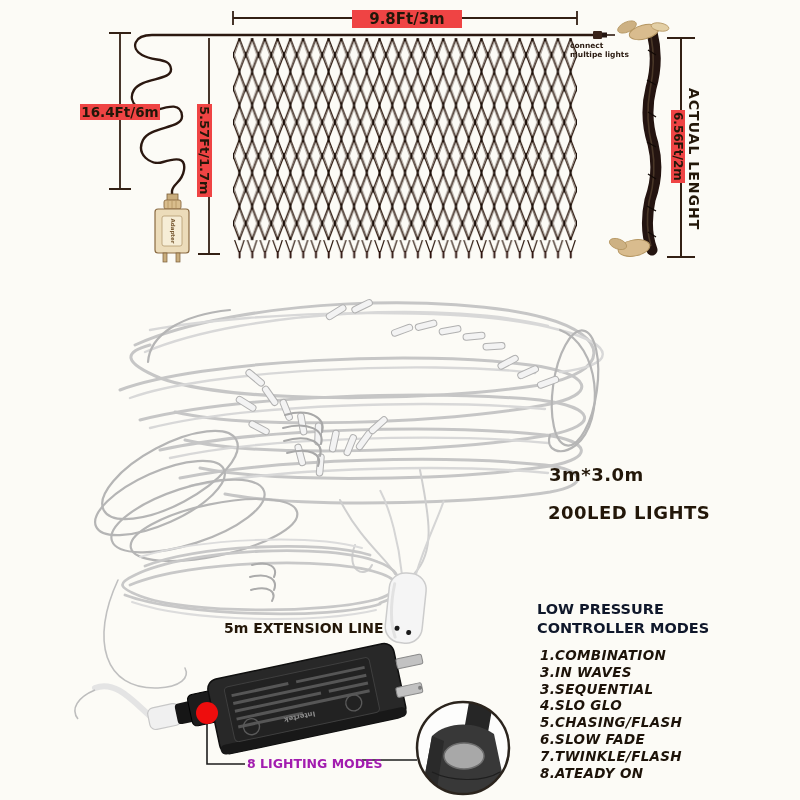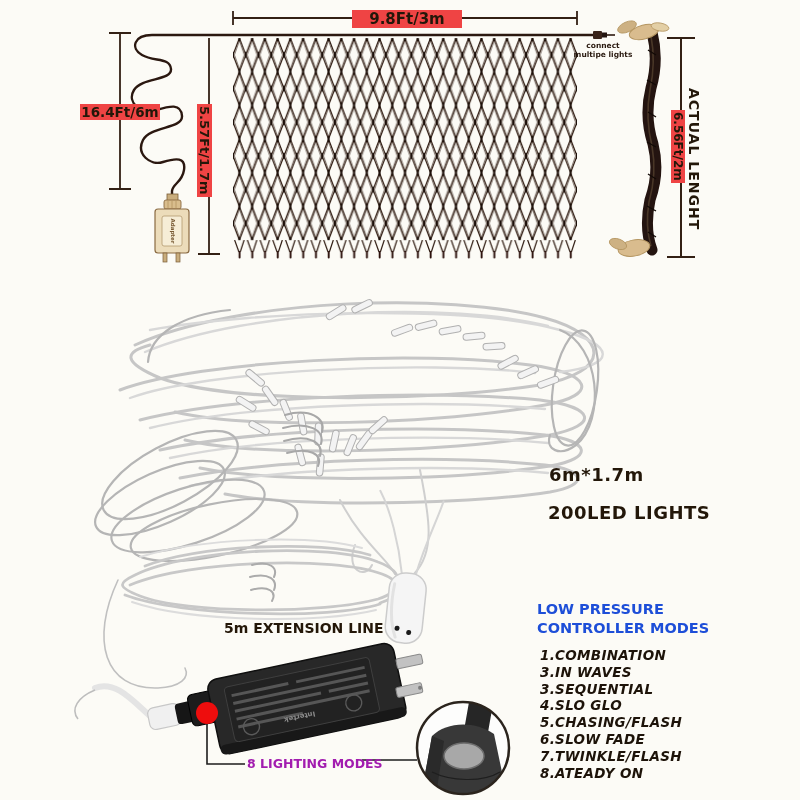--- a/index.html
+++ b/index.html
@@ -5,28 +5,28 @@
   html,body{margin:0;padding:0;}
   body{width:800px;height:800px;position:relative;background:#fcfbf6;
        font-family:"DejaVu Sans","Liberation Sans",sans-serif;overflow:hidden;}
   .stage{position:absolute;inset:0;width:800px;height:800px;}
   .lbl{position:absolute;font-weight:bold;color:#231709;white-space:nowrap;}
   .bg{background:#ef4444;}
   .vert{writing-mode:vertical-rl;}
   .dim-w{left:352px;top:10px;width:106px;text-align:center;font-size:15px;padding:0 2px;}
   .dim-lead{left:80px;top:104px;width:80px;text-align:center;font-size:13.5px;}
   .dim-h{left:197px;top:104px;font-size:13px;padding:2px 0;}
-  .note-connect{left:570px;top:42px;width:66px;text-align:center;font-size:7.5px;line-height:8.5px;font-weight:bold;color:#2a1a10;position:absolute;}
+  .note-connect{left:570px;top:42px;width:66px;font-size:7.5px;line-height:8.5px;font-weight:bold;color:#2a1a10;position:absolute;}
   .actual-lbl{left:686px;top:88px;font-size:14px;letter-spacing:1px;}
   .actual-val{left:671px;top:110px;font-size:12px;padding:2px 0;}
   .size-lbl{left:549px;top:464px;font-size:18px;letter-spacing:.5px;}
   .led-lbl{left:548px;top:502px;font-size:18px;letter-spacing:.5px;}
   .ext-lbl{left:207px;top:620px;font-size:14px;color:#241708;margin-left:17px;}
   .modes-btn-lbl{left:247px;top:756px;font-size:12.5px;color:#a21caf;}
-  .ctrl-title{left:537px;top:600px;font-size:14.5px;line-height:18.5px;color:#1d4ed8;position:absolute;font-weight:bold;}
+  .ctrl-title{left:537px;top:600px;font-size:14.5px;line-height:18.5px;color:#0f172a;position:absolute;font-weight:bold;}
   .mode-list{left:540px;top:647px;position:absolute;font-style:italic;}
   .mode-item{font-size:13.5px;line-height:16.8px;font-weight:bold;color:#1d1309;letter-spacing:.3px;white-space:nowrap;}
 </style>
 </head>
 <body>
 
 <svg class="stage" viewBox="0 0 800 800" xmlns="http://www.w3.org/2000/svg">
   <defs>
     <pattern id="mesh" width="12.74" height="33.7" patternUnits="userSpaceOnUse" x="233" y="38">
       <path d="M6.37,0 L12.74,16.85 L6.37,33.7 L0,16.85 Z" fill="none" stroke="#2e1a10" stroke-width="1.2"></path>
@@ -256,21 +256,21 @@
 <div class="lbl bg vert dim-h">5.57Ft/1.7m</div>
 
 <div class="note-connect">
   <span>connect</span><br>
   <span>multipe lights</span>
 </div>
 
 <div class="lbl vert actual-lbl">ACTUAL LENGHT</div>
 <div class="lbl bg vert actual-val">6.56Ft/2m</div>
 
-<div class="lbl size-lbl">6m*1.7m</div>
+<div class="lbl size-lbl">3m*3.0m</div>
 <div class="lbl led-lbl">200LED LIGHTS</div>
 
 <div class="lbl ext-lbl">5m EXTENSION LINE</div>
 <div class="lbl modes-btn-lbl">8 LIGHTING MODES</div>
 
 <div class="ctrl-title">
   <span>LOW PRESSURE</span><br>
   <span>CONTROLLER MODES</span>
 </div>
 

